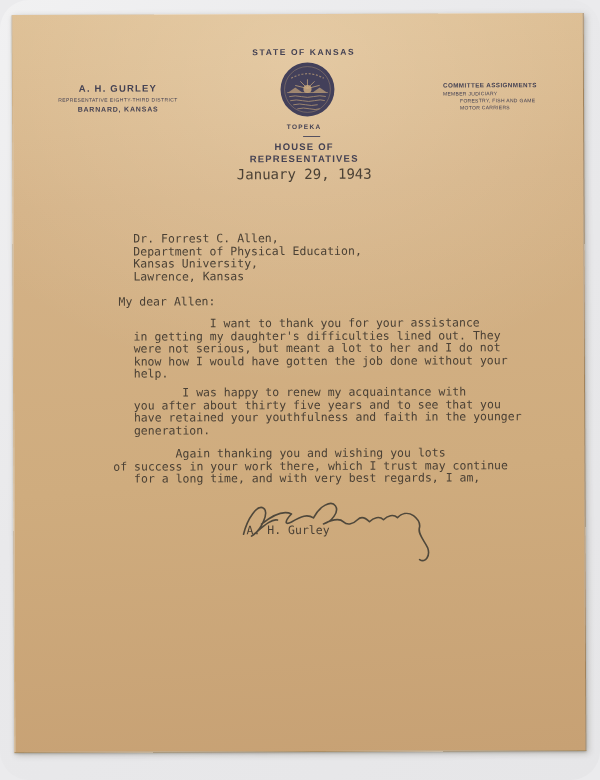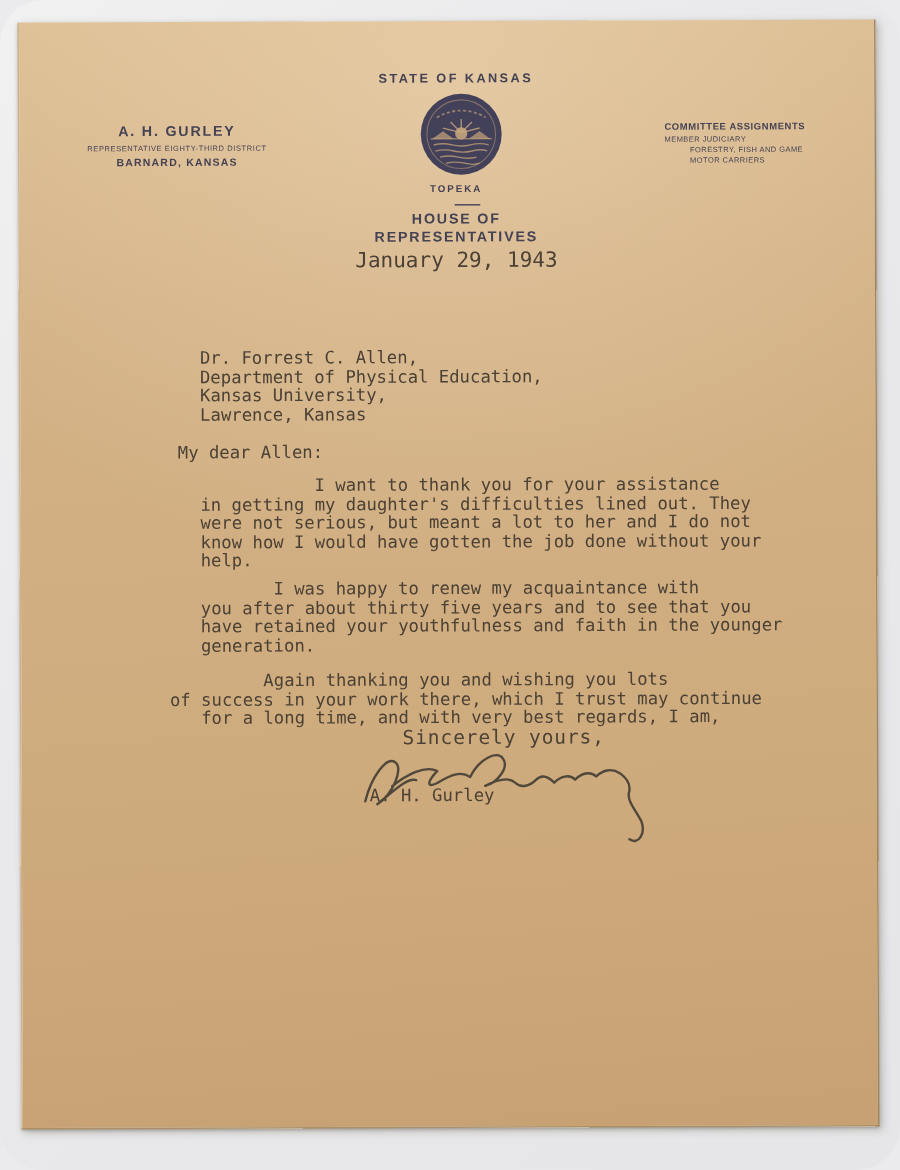--- a/index.html
+++ b/index.html
@@ -114,21 +114,20 @@
    know how I would have gotten the job done without your
    help.</div>
     <div class="tw pre p2">          I was happy to renew my acquaintance with
    you after about thirty five years and to see that you
    have retained your youthfulness and faith in the younger
    generation.</div>
     <div class="tw pre p3">         Again thanking you and wishing you lots
 of success in your work there, which I trust may continue
    for a long time, and with very best regards, I am,</div>
 
-    <div class="tw closing">Sincerely yours,</div>
 
     <svg class="signature" viewBox="0 0 220 100">
       <path d="M 16 44
                C 20 28, 30 14, 36 18
                C 42 22, 34 40, 24 46
                C 34 38, 44 28, 50 30
                M 34 34
                C 44 26, 56 20, 64 24
                C 58 30, 56 36, 64 32
                C 74 26, 80 24, 86 28

